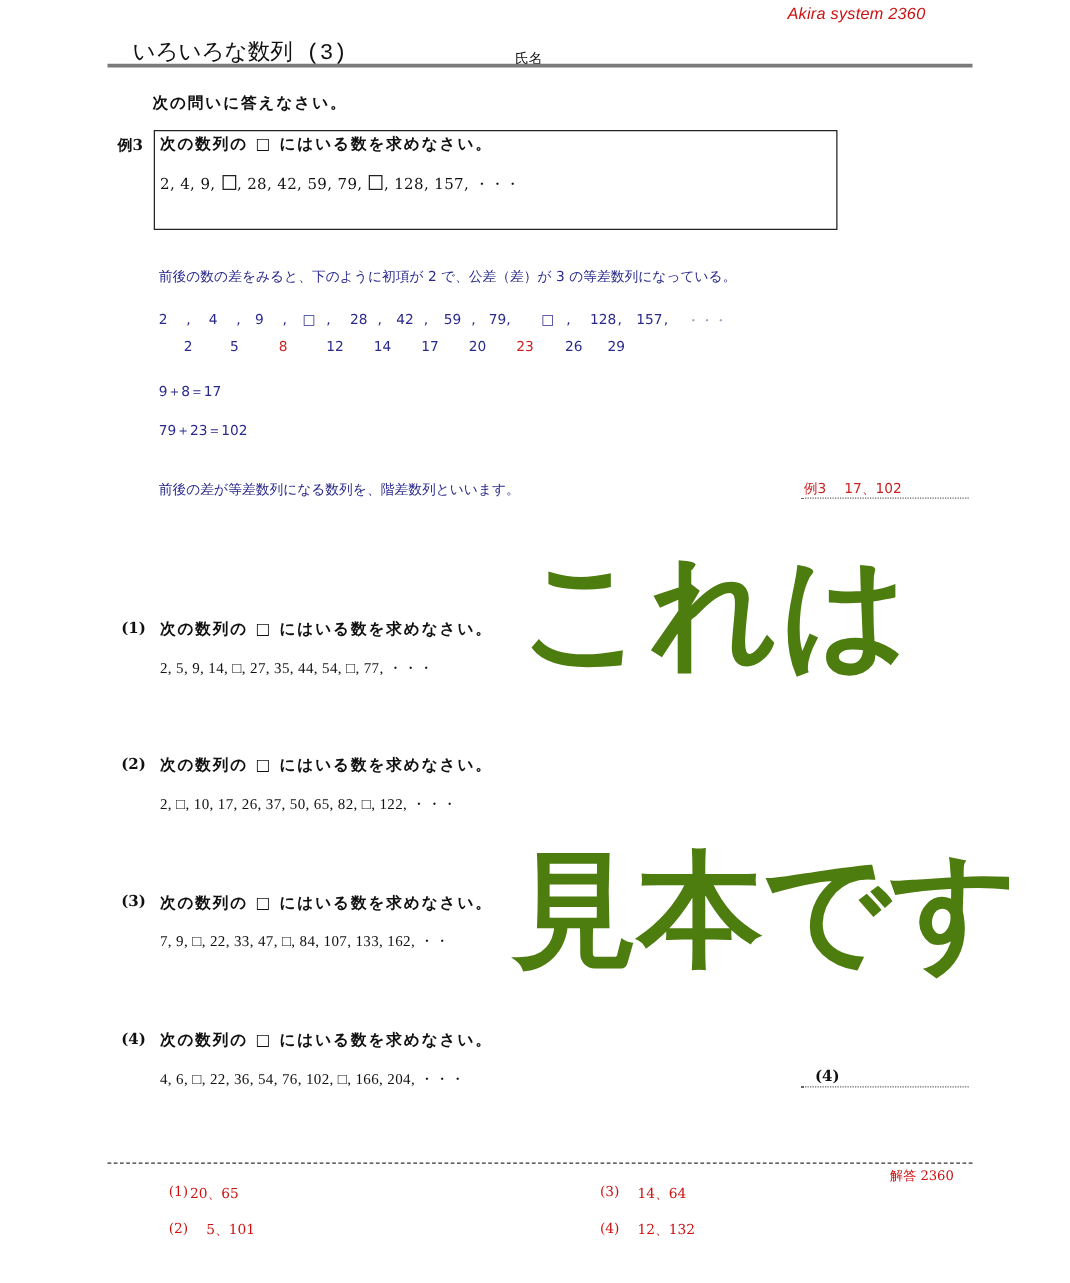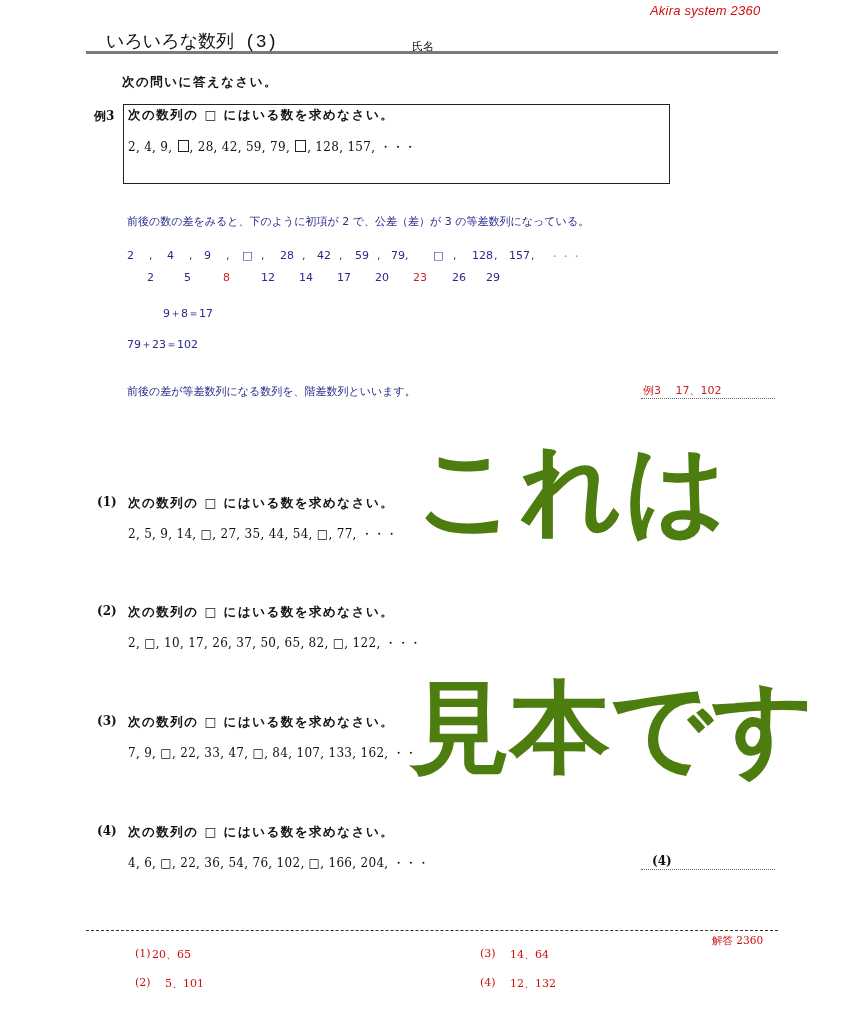--- a/index.html
+++ b/index.html
@@ -1,39 +1,39 @@
 <!DOCTYPE html>
 <html><head>
 <meta charset="utf-8">
 <style>
   html, body { margin: 0; padding: 0; background: #ffffff; }
   body { width: 856px; height: 1026px; position: relative; overflow: hidden;
          font-family: "DejaVu Serif", "Liberation Serif", serif; color: #111; }
   .abs { position: absolute; }
   .brand { left: 630px; top: 3px; color: #cc1111; font-style: italic;
-           font-family: "Liberation Sans", sans-serif; font-size: 13px; letter-spacing: 0.2px; margin-left: 20px; }
+           font-family: "Liberation Sans", sans-serif; font-size: 13px; letter-spacing: 0.2px; }
   .title { left: 106px; top: 29px; font-family: Liberation Mono, monospace; font-size: 18px; color: #111; }
   .name-label { left: 412px; top: 39px; font-size: 11px; font-family: "DejaVu Sans", sans-serif; }
   .header-rule { left: 86px; top: 51px; width: 692px; height: 3px; background: #7a7a7a; }
   .instr { left: 108px; top: 74px; font-size: 12.5px; font-weight: bold; letter-spacing: 1.5px; margin-left: 14px; }
   .ex-label { left: 94px; top: 108px; font-size: 12px; font-weight: bold; }
   .ex-box { left: 123px; top: 104px; width: 545px; height: 78px; border: 1.5px solid #222; }
   .ex-q { left: 128px; top: 107px; font-size: 12.5px; font-weight: bold; letter-spacing: 1.5px; }
   .ex-seq { left: 128px; top: 139px; font-size: 12px; letter-spacing: 0.3px; }
   .blue { color: #2a2a8c; font-family: "DejaVu Sans", sans-serif; }
   .expl { left: 127px; top: 214px; font-size: 11px; }
   .red { color: #cc2222; }
-  .calc1 { left: 127px; top: 306px; font-size: 11px; margin-left: 36px; }
+  .calc1 { left: 127px; top: 306px; font-size: 11px; }
   .calc2 { left: 127px; top: 337px; font-size: 11px; }
   .note { left: 127px; top: 384px; font-size: 11px; }
   .ex-ans { left: 643px; top: 383px; font-size: 11px; color: #cc2222; font-family: "DejaVu Sans", sans-serif; }
   .dotline { height: 0; border-bottom: 1px dotted #666; }
   .q-label { font-size: 12px; font-weight: bold; }
   .q-text { font-size: 12.5px; font-weight: bold; letter-spacing: 1.5px; }
-  .q-seq { font-size: 12px; letter-spacing: 0.3px; }
+  .q-seq { font-size: 12px; letter-spacing: 0.3px; font-family: Liberation Serif, serif; }
   .watermark { color: #4d7c0f; font-family: "DejaVu Sans", sans-serif; font-weight: bold; line-height: 1; }
   .wm1 { left: 416px; top: 440px; font-size: 100px; letter-spacing: 2px; }
   .wm2 { left: 410px; top: 678px; font-size: 100px; letter-spacing: 0px; }
   .cut-line { left: 86px; top: 930px; width: 692px; height: 0; border-top: 1px dashed #333; }
   .ans-head { left: 712px; top: 934px; font-size: 10.5px; color: #cc1111; }
   .ans { font-size: 11px; color: #cc1111; }
   .sq { display: inline-block; width: 9px; height: 10px; border: 1.4px solid #222; vertical-align: -1px; margin: 0 1px; }
 </style>
 </head>
 <body>

